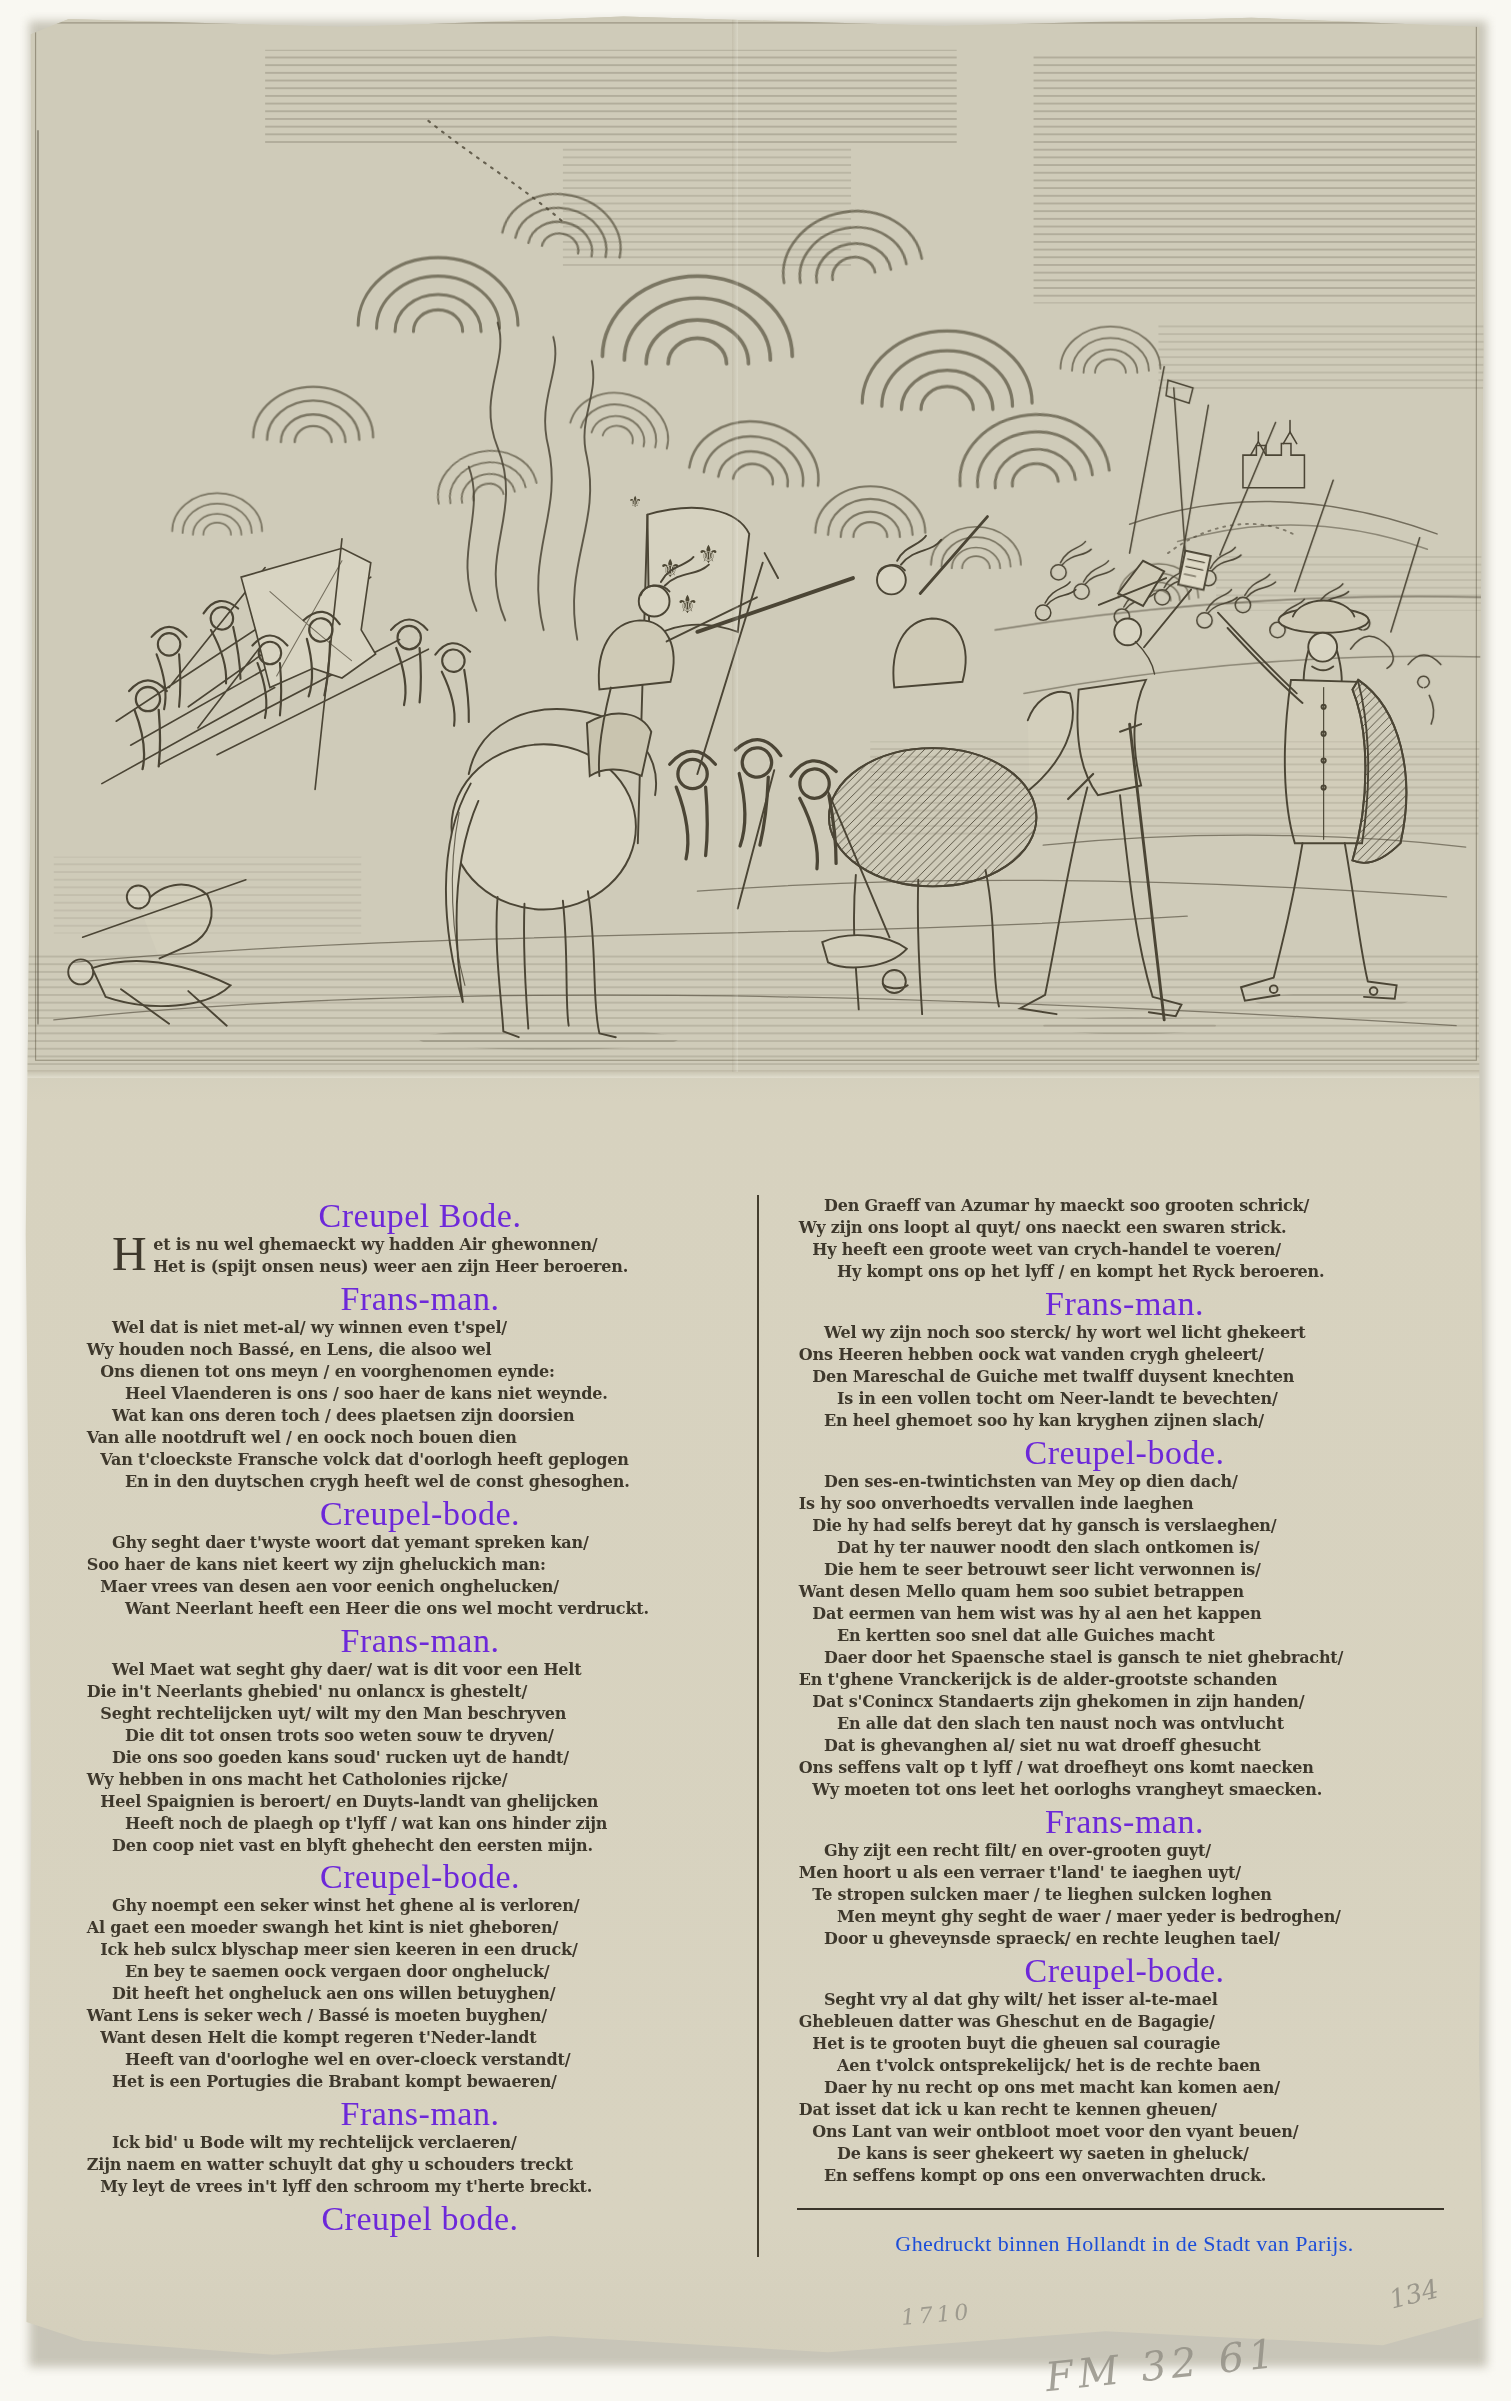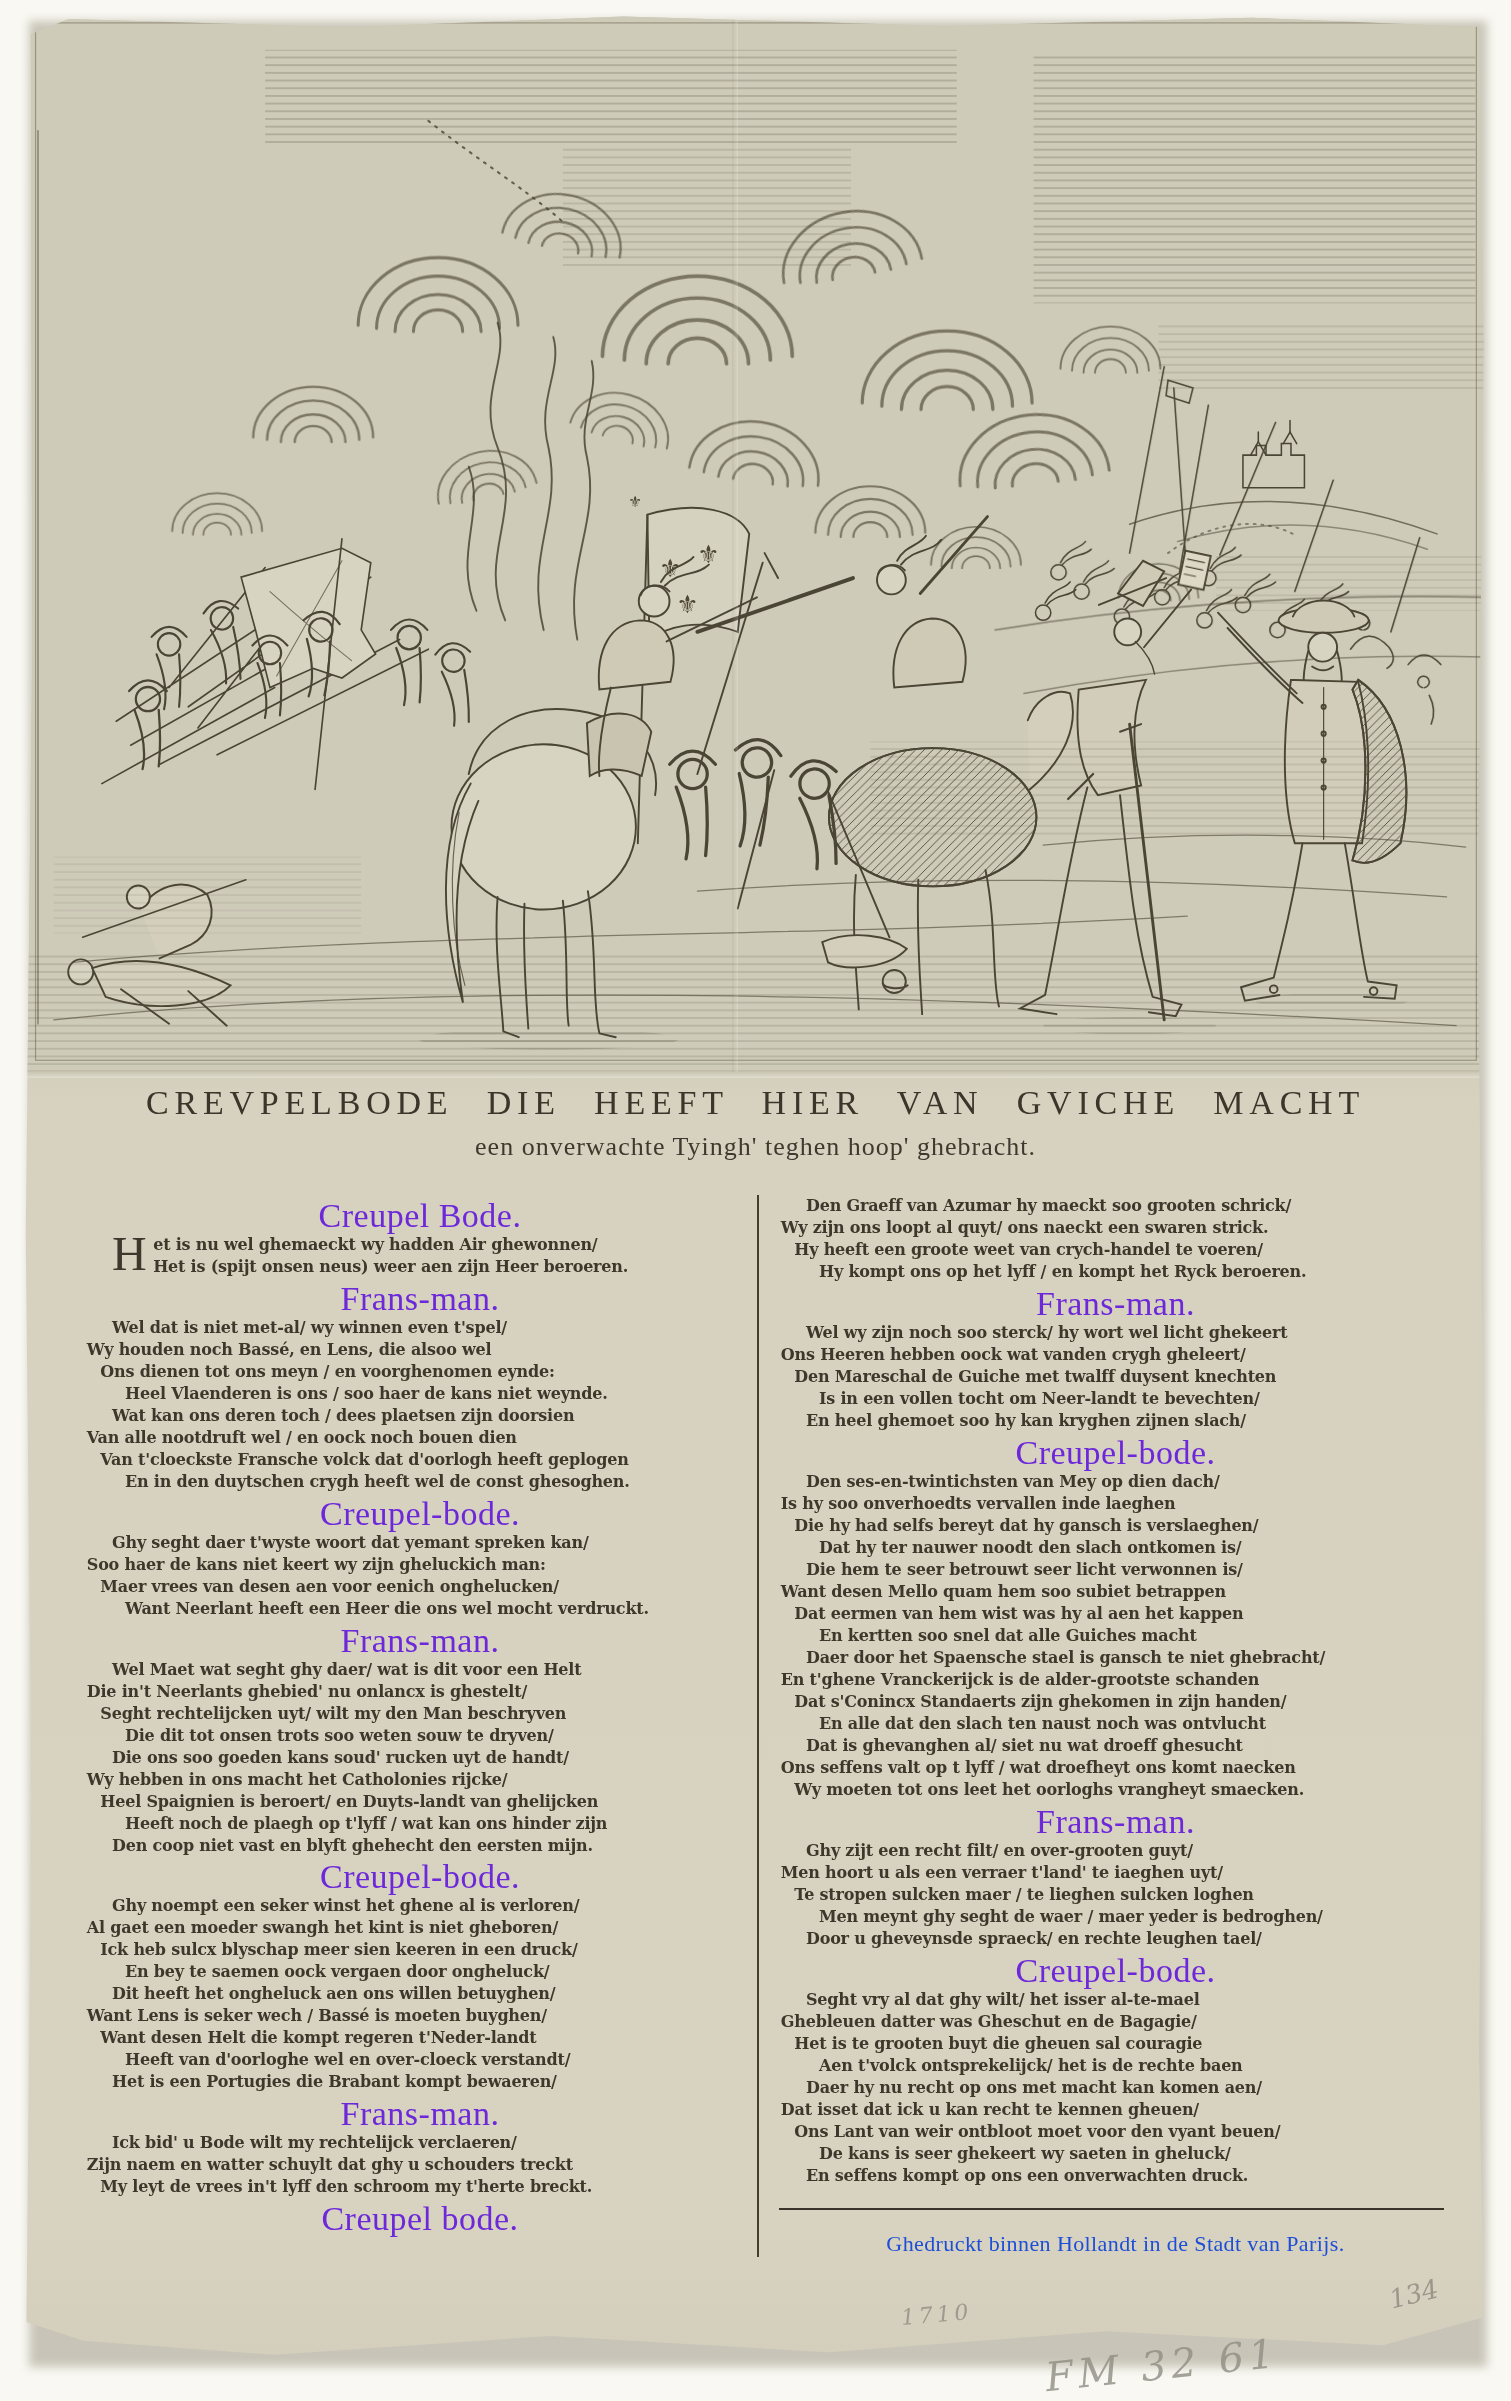--- a/index.html
+++ b/index.html
@@ -18,21 +18,21 @@
   .etching{position:absolute;left:0;top:0;}
 
   
   .title-block{position:absolute;left:0;top:1084px;width:1511px;text-align:center;color:#39342a;}
   .main-title{font-size:34px;letter-spacing:5.8px;word-spacing:19px;color:#3b362b;}
   .sub-title{font-size:26px;letter-spacing:1px;margin-top:9.6px;color:#3e392e;}
 
   .columns{position:absolute;left:83px;top:1195px;width:1371px;display:flex;align-items:stretch;}
   .col{color:#3e382c;}
   .col-left{width:674px;}
-  .col-right{flex:1;border-left:2.9px solid #443e2e;padding-left:18px;}
+  .col-right{flex:1;border-left:2.9px solid #443e2e;padding-left:36px;}
   .speaker{font-family:"Liberation Serif",serif;font-size:34px;line-height:35px;text-align:center;
         margin:2.9px 0 1px;color:#6d28d9;letter-spacing:0.5px;}
   .verse{margin-bottom:1.9px;}
   .vl{font-family:"DejaVu Serif",serif;font-weight:700;font-size:16px;line-height:22px;
         white-space:nowrap;letter-spacing:-0.2px;}
   .vl:nth-child(4n+1){margin-left:29px;}
   .vl:nth-child(4n+2){margin-left:3.8px;}
   .vl:nth-child(4n+3){margin-left:17.3px;}
   .vl:nth-child(4n+4){margin-left:42px;}
   .dc{float:left;font-family:"Liberation Serif",serif;font-weight:400;font-size:48px;line-height:40px;
@@ -279,24 +279,20 @@
         <ellipse cx="1360" cy="1026" rx="80" ry="8" fill="url(#hl)" stroke="none" opacity="0.4"></ellipse>
 
         <path d="M14,120 L14,1050" stroke-width="1.4" opacity="0.6"></path>
       </g>
     </svg>
 
     <div class="crease-h"></div>
     <div class="crease-v"></div>
   </div>
 
-  <div class="title-block">
-    <div class="main-title">CREVPELBODE DIE HEEFT HIER VAN GVICHE MACHT</div>
-    <div class="sub-title">een onverwachte Tyingh' teghen hoop' ghebracht.</div>
-  </div>
 
   <div class="columns">
     <div class="col col-left">
         <div class="speaker">Creupel Bode.</div>
         <div class="verse">
           <div class="vl"><span class="dc">H</span>et is nu wel ghemaeckt wy hadden Air ghewonnen/</div>
           <div class="vl">Het is (spijt onsen neus) weer aen zijn Heer beroeren.</div>
         </div>
         <div class="speaker">Frans-man.</div>
         <div class="verse">

